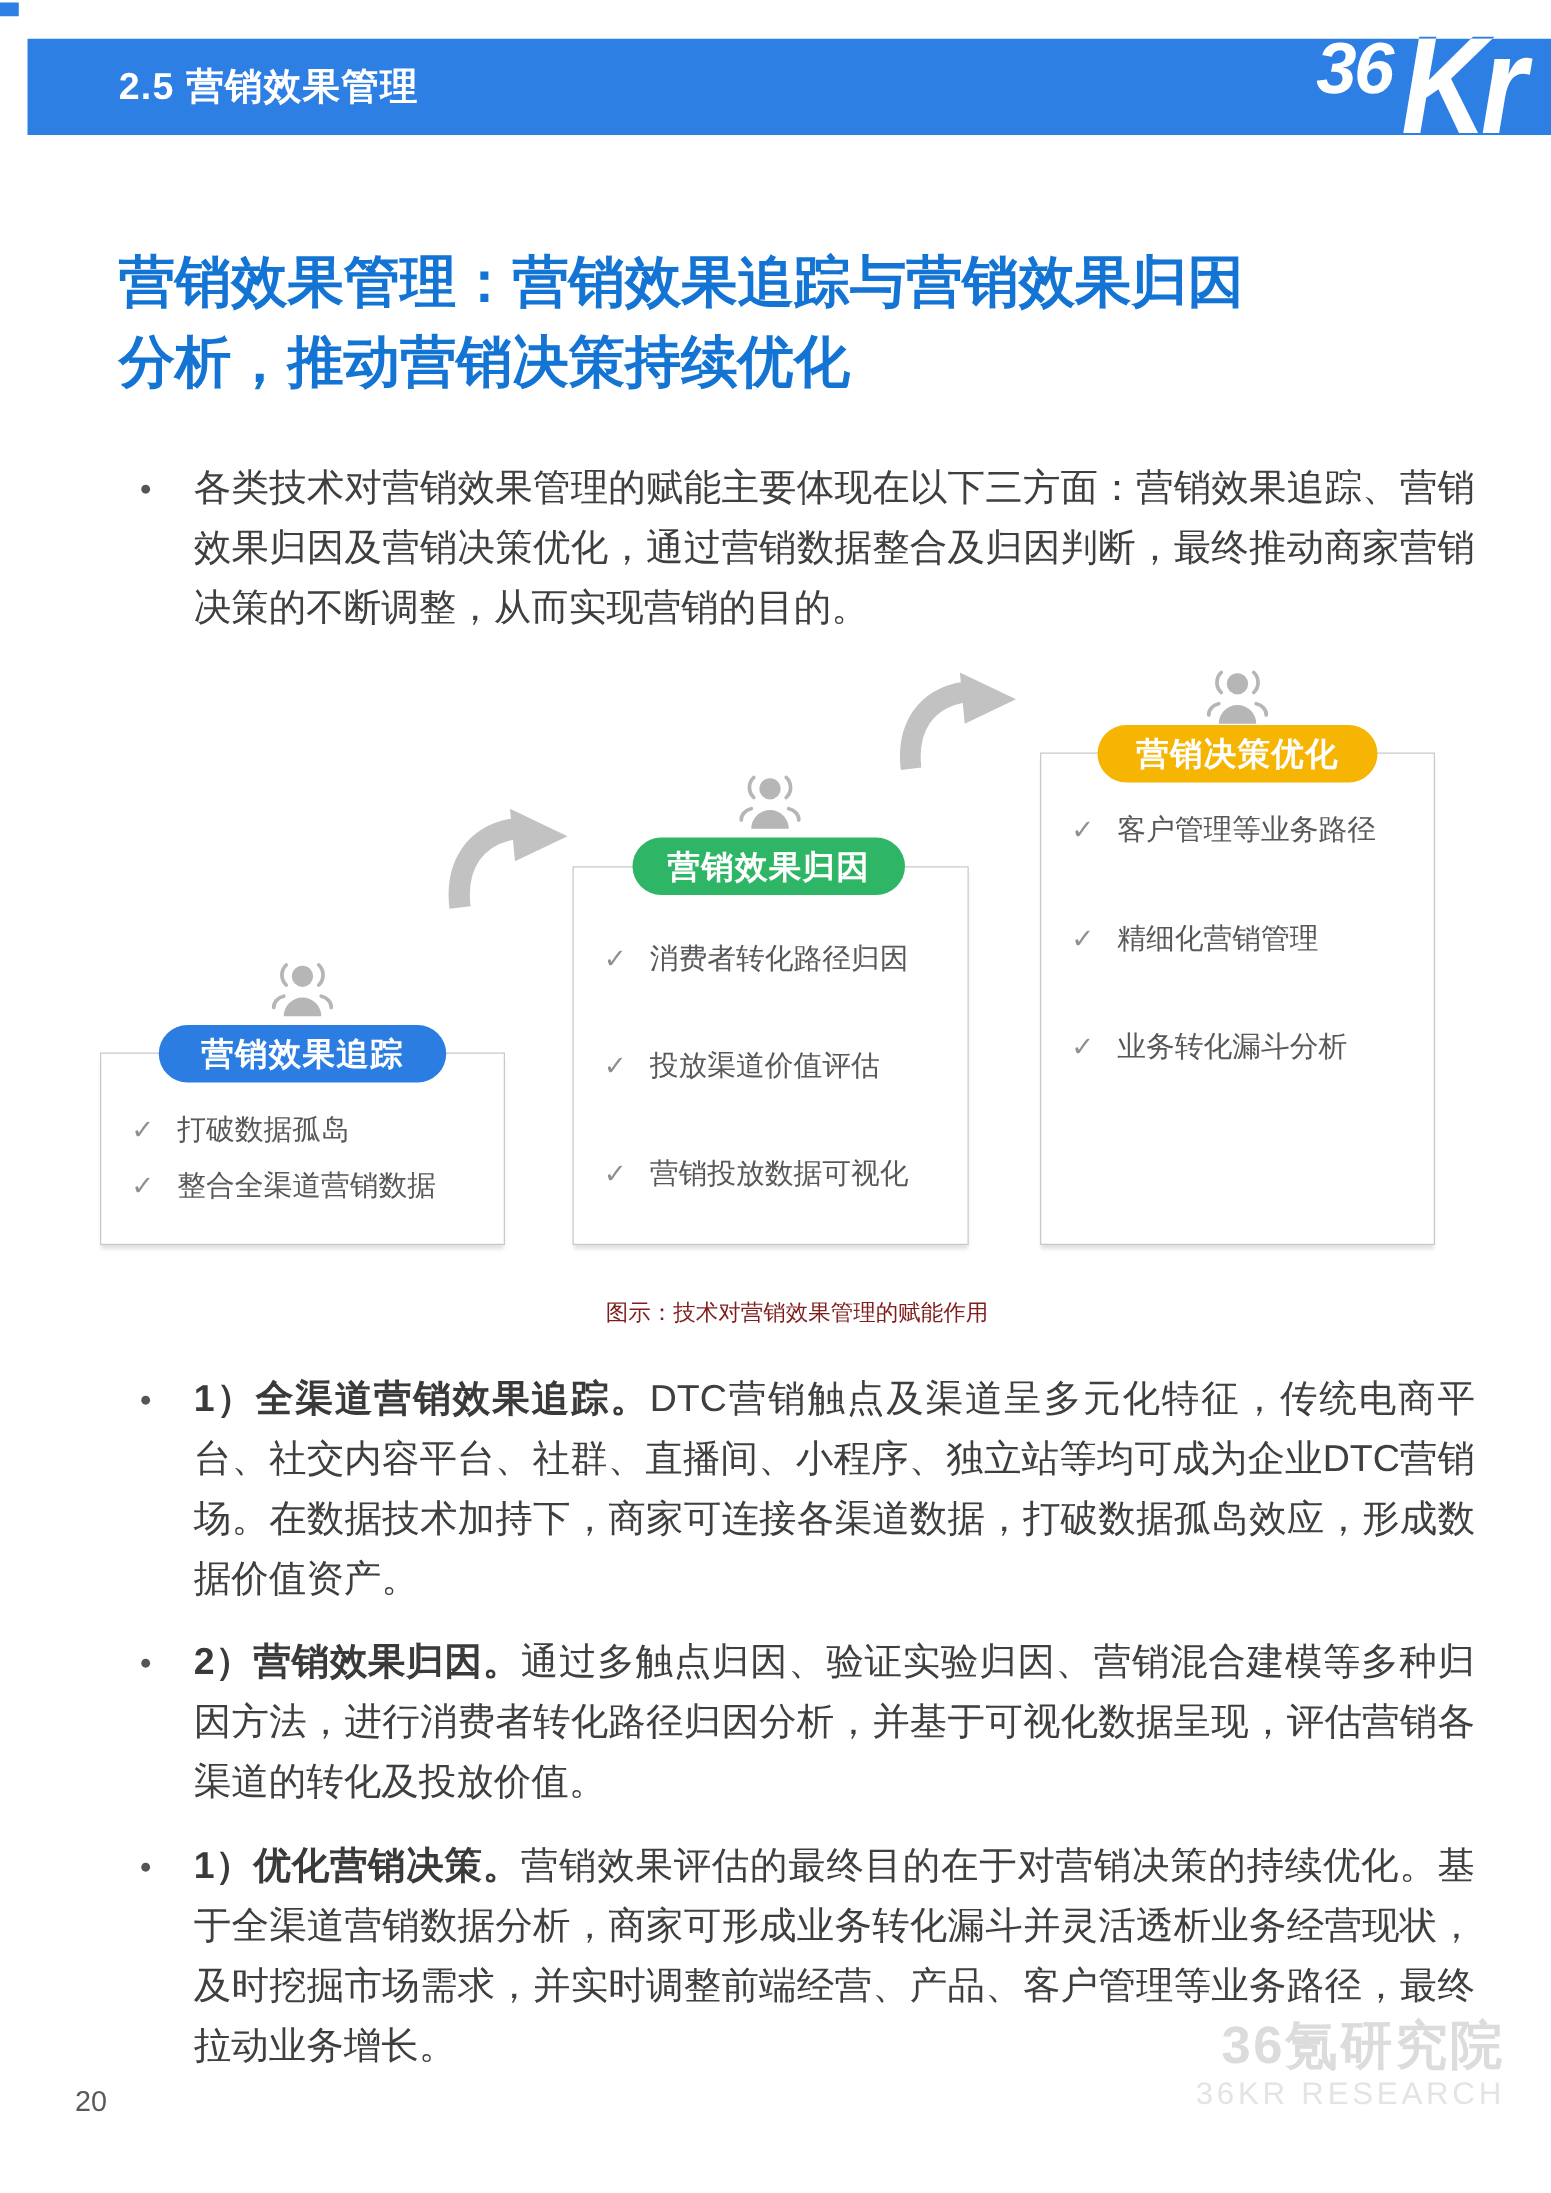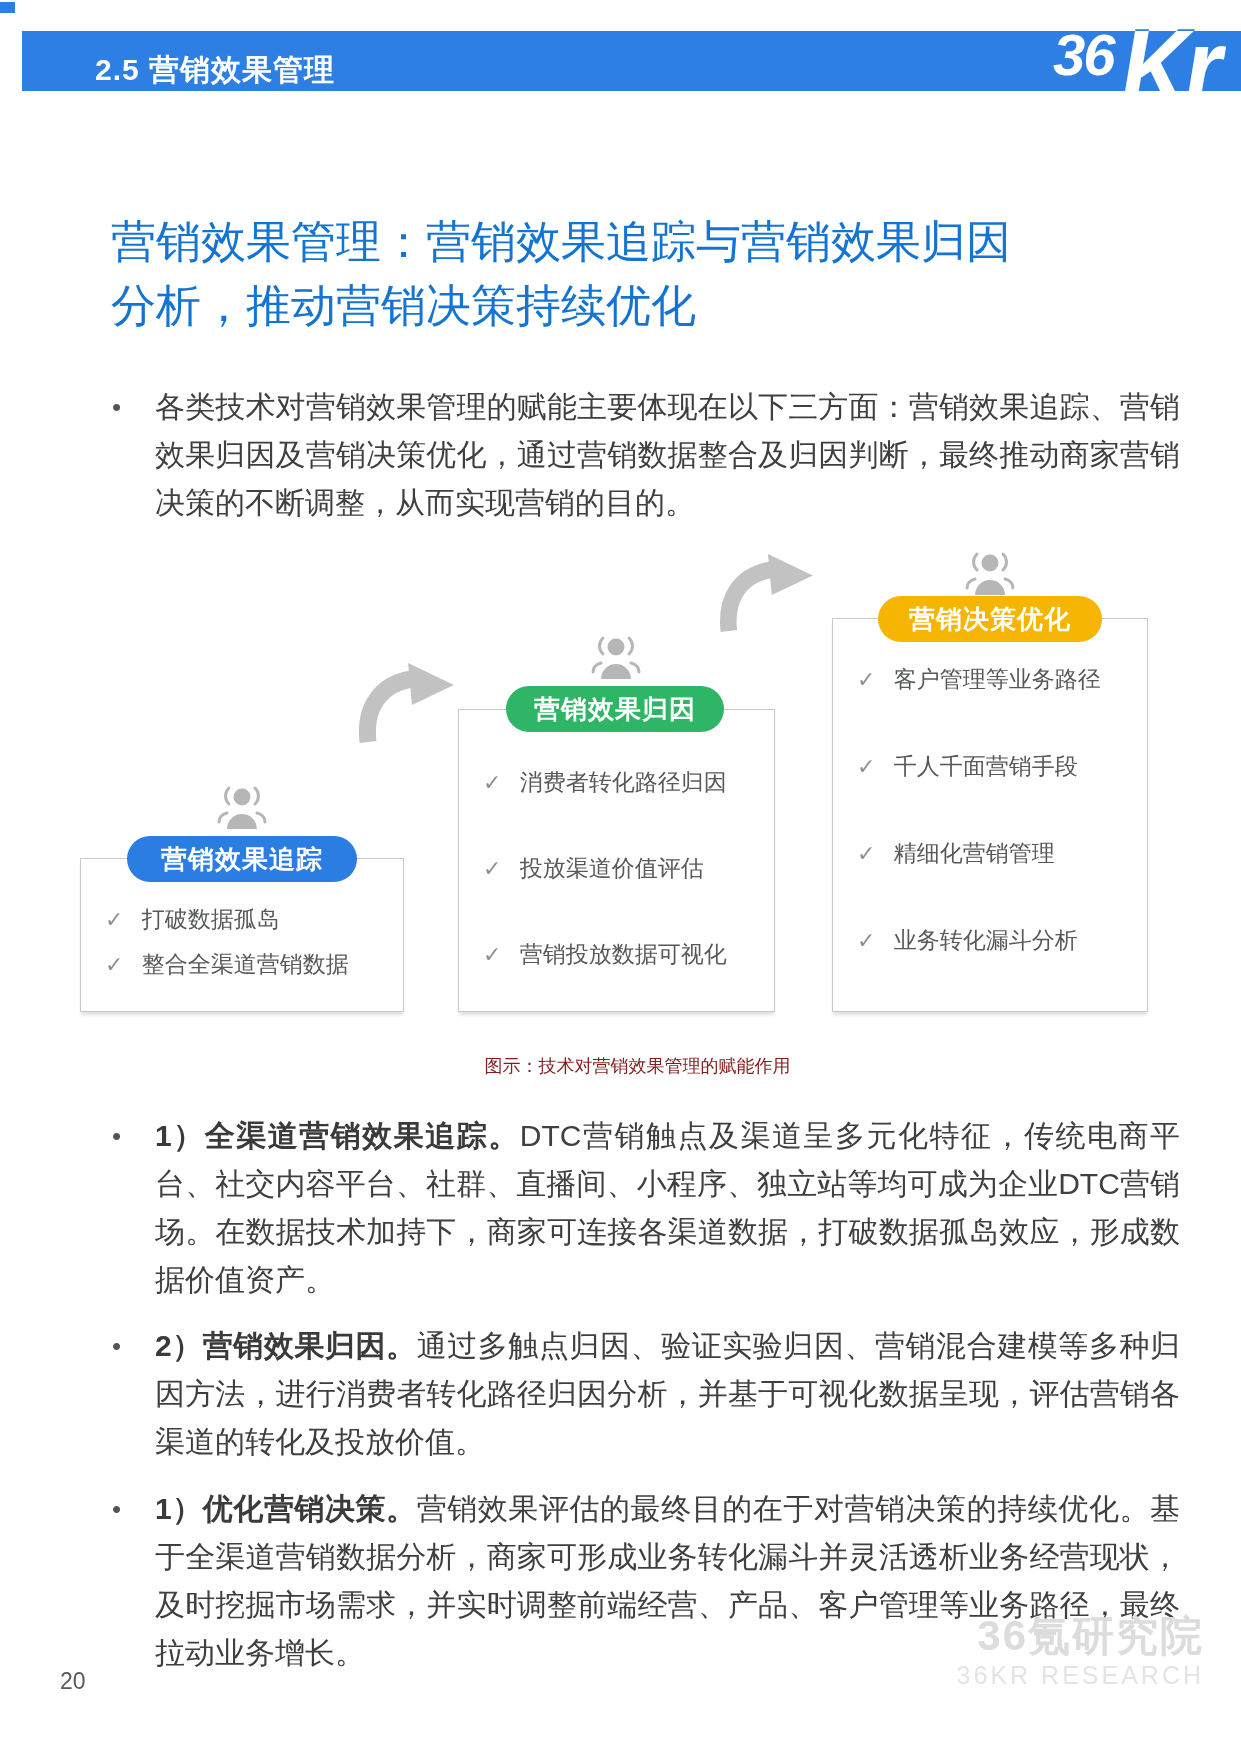--- a/index.html
+++ b/index.html
@@ -3,37 +3,37 @@
 <meta charset="utf-8">
 <style>
   html,body{margin:0;padding:0;background:#ffffff;}
   .page{position:relative;width:1241px;height:1754px;background:#ffffff;overflow:hidden;
         font-family:"Liberation Sans","DejaVu Sans",sans-serif;}
 
   
   .corner-chip{position:absolute;left:0;top:2px;width:15px;height:11px;background:#2e7fe3;}
 
   
-  .top-bar{position:absolute;left:22px;top:31px;right:0;height:60px;background:#2e7fe3;}
+  .top-bar{position:absolute;left:22px;top:31px;right:0;height:77px;background:#2e7fe3;}
   .section-label{position:absolute;left:73px;top:0;line-height:77px;font-size:30px;
                  font-weight:bold;color:#ffffff;letter-spacing:1px;}
 
   
   .logo{position:absolute;top:0;right:4px;width:200px;height:130px;pointer-events:none;}
   .logo-copy{position:absolute;inset:0;font-weight:bold;line-height:1;font-style:italic;}
   .logo-copy .l36{position:absolute;left:16px;top:26px;font-size:58px;letter-spacing:-2px;}
   .logo-copy .lkr{position:absolute;left:84px;top:12px;font-size:112px;letter-spacing:-6px;
                   transform:scaleX(.85);transform-origin:left top;}
   .logo-white{color:#ffffff;clip-path:inset(31px 0 22px 0);}
   .logo-blue-top{color:#2e7fe3;clip-path:inset(0 0 99px 0);}
   .logo-blue-bottom{color:#2e7fe3;clip-path:inset(108px 0 0 0);}
 
   .content{position:absolute;left:95px;top:194px;width:1085px;}
 
-  .doc-title{margin:16px;max-width:912px;font-size:45px;line-height:64px;font-weight:normal;
+  .doc-title{margin:0;max-width:912px;font-size:45px;line-height:64px;font-weight:bold;
              color:#1374d4;letter-spacing:0;}
 
   .bullet-row{display:flex;margin-top:32px;padding-left:17px;}
   .bullet-row .marker{flex:none;width:43px;font-size:26px;line-height:48px;color:#555555;}
   .bullet-row p{margin:0;width:1025px;font-size:30px;line-height:48px;color:#3f3f3f;
                 text-align:justify;}
   .bullet-row p b{font-weight:bold;color:#3a3a3a;}
   .intro{margin-top:45px;}
 
   
@@ -169,24 +169,20 @@
         </div>
       </div>
 
       <div class="panel panel-right">
         <div class="check-item">
           <span class="tick">✓</span>
           <span>客户管理等业务路径</span>
         </div>
         <div class="check-item">
           <span class="tick">✓</span>
-          <span>千人千面营销手段</span>
-        </div>
-        <div class="check-item">
-          <span class="tick">✓</span>
           <span>精细化营销管理</span>
         </div>
         <div class="check-item">
           <span class="tick">✓</span>
           <span>业务转化漏斗分析</span>
         </div>
       </div>
     </div>
 
     <div class="caption">图示：技术对营销效果管理的赋能作用</div>

